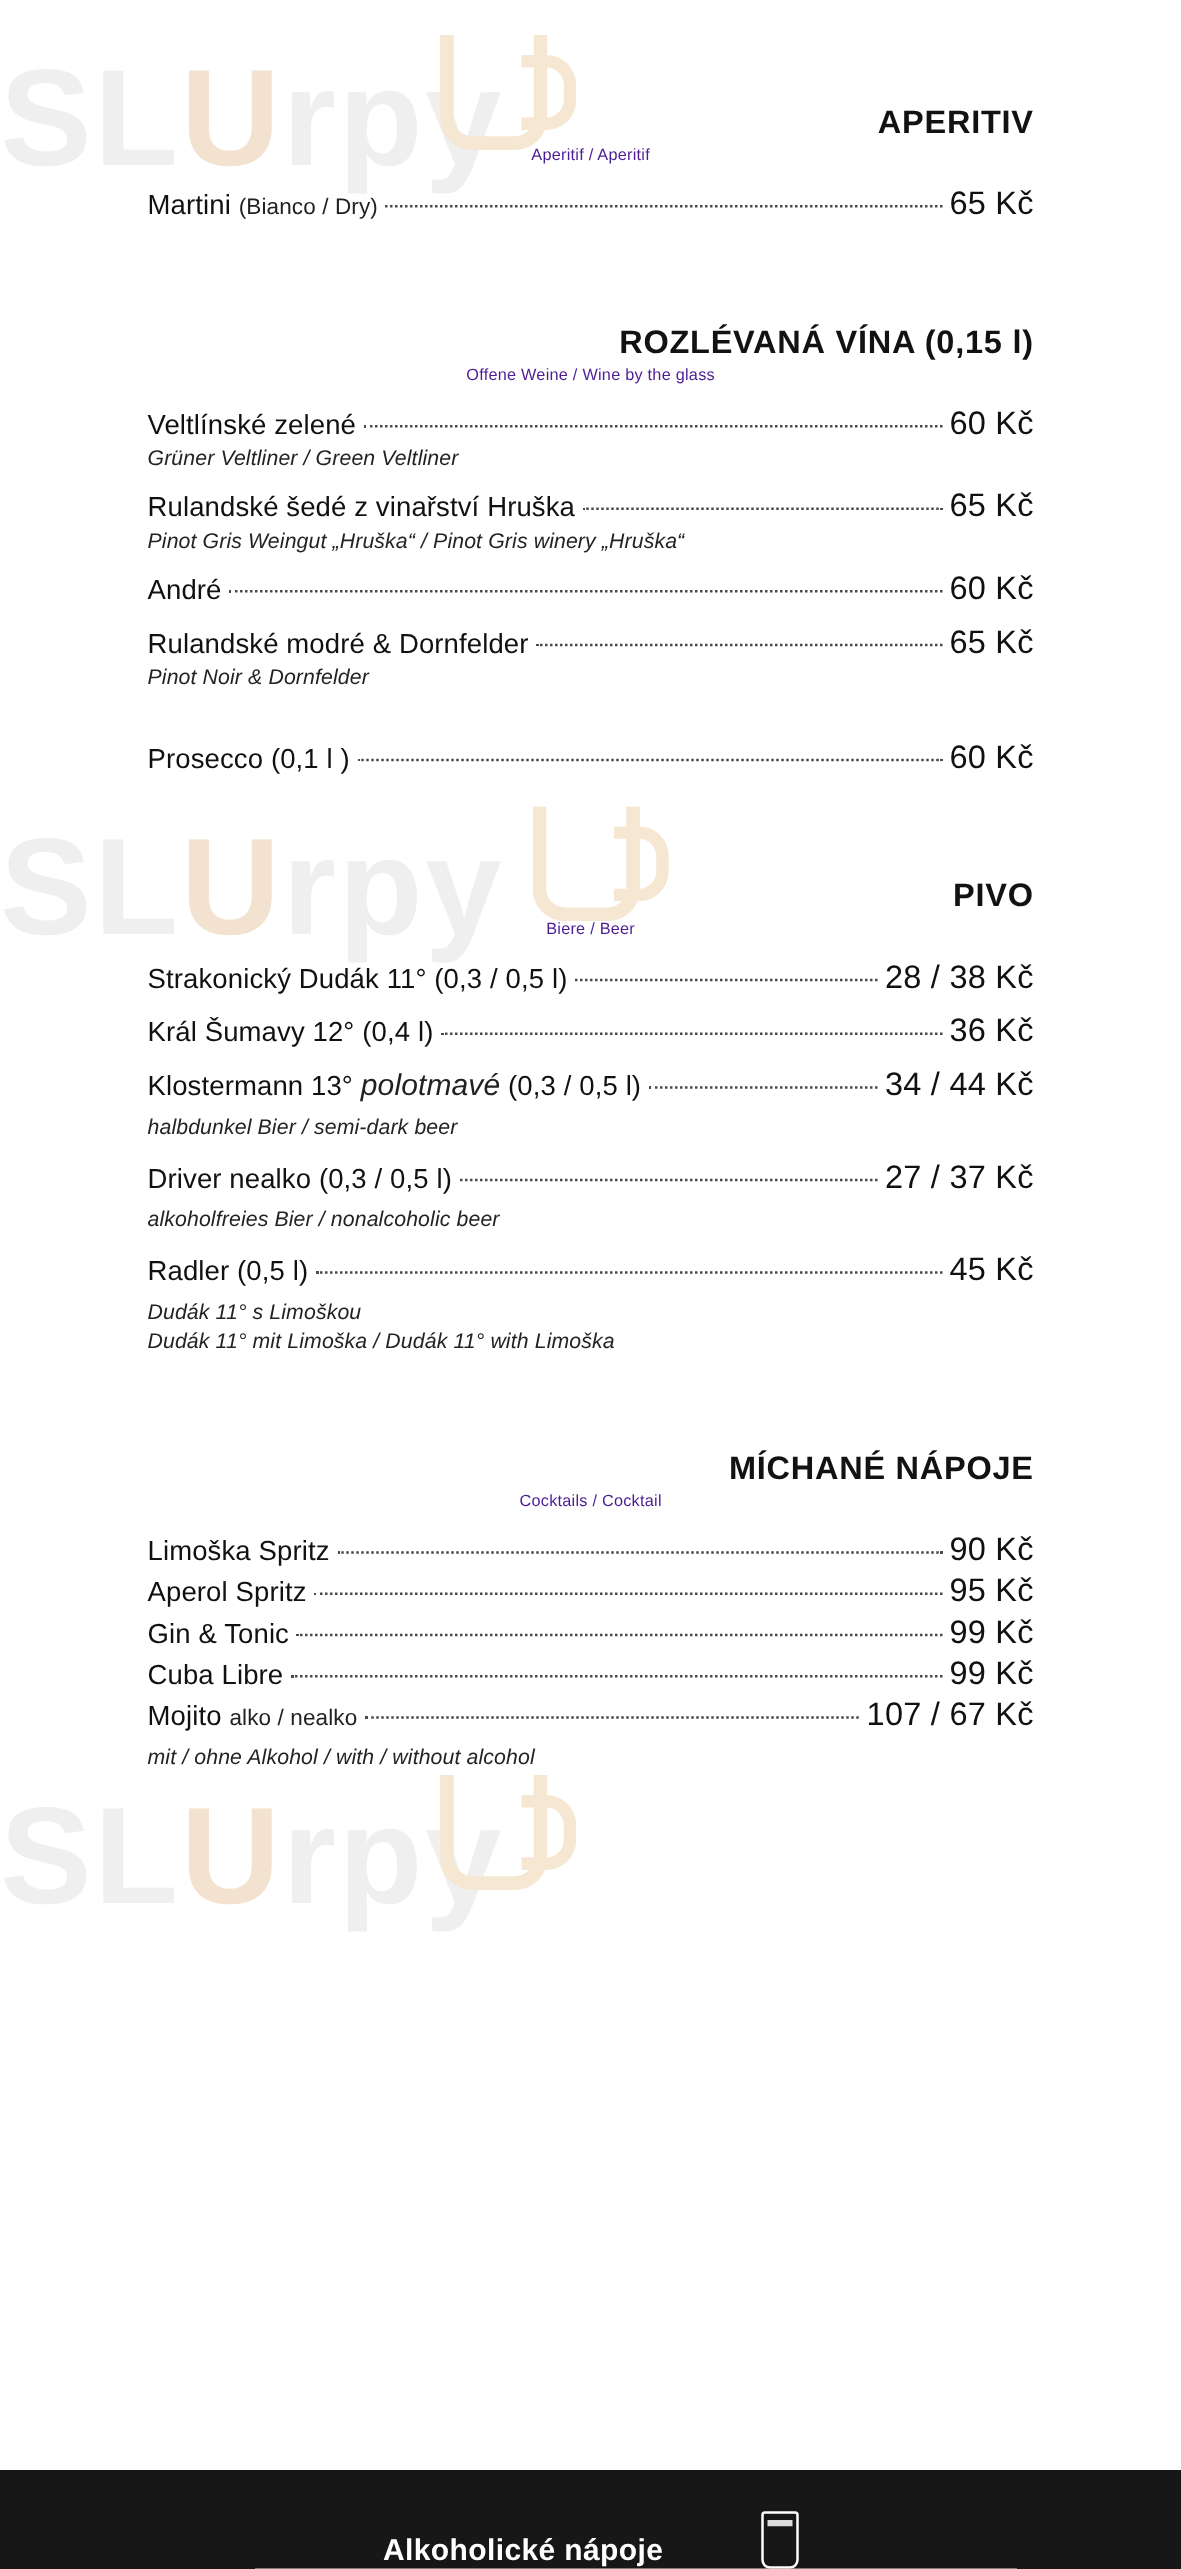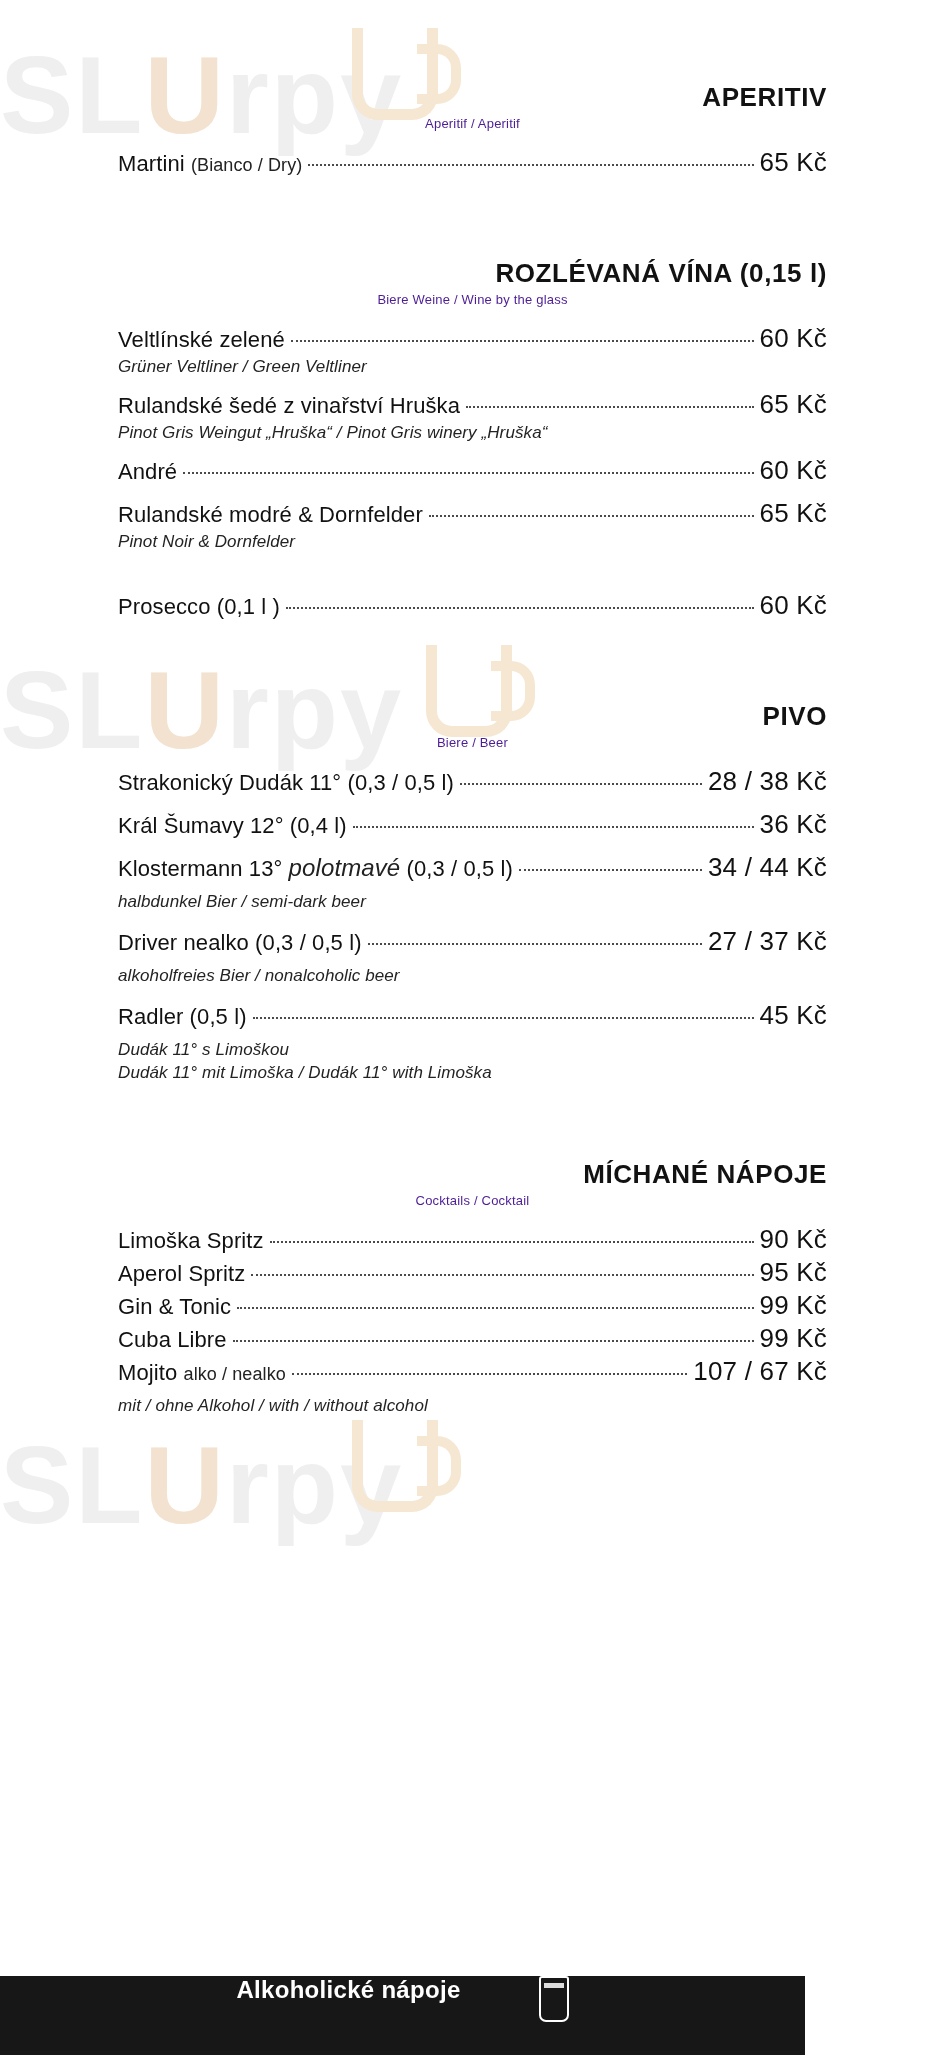--- a/index.html
+++ b/index.html
@@ -146,25 +146,25 @@
 
   .tight .item { margin-bottom: 2px; }
   .gap-md { height: 26px; }
   .gap-lg { height: 52px; }
 
   
   .footer-bar {
     position: absolute;
     left: 0;
     bottom: 0;
-    width: 805px;
+    width: 945px;
     height: 79px;
     background: #171717;
     display: flex;
-    align-items: flex-start;
+    align-items: flex-end;
     justify-content: center;
     z-index: 5;
   }
   .footer-label {
     color: #ffffff;
     font-size: 24px;
     font-weight: bold;
     letter-spacing: 0.3px;
   }
   .footer-icon {
@@ -233,21 +233,21 @@
       </div>
     </div>
   </div>
 
   <div class="gap-lg"></div>
   <div style="height:22px"></div>
 
   <div class="section">
     <div class="section-head">
       <div class="section-title">ROZLÉVANÁ VÍNA (0,15 l)</div>
-      <div class="section-sub">Biere Weine / Wine by the glass</div>
+      <div class="section-sub">Offene Weine / Wine by the glass</div>
     </div>
     <div class="items">
 
       <div class="item" style="margin-bottom:10px">
         <div class="item-line">
           <span class="item-name">Veltlínské zelené</span>
           <span class="dots"></span>
           <span class="item-price">60 Kč</span>
         </div>
         <div class="item-desc">Grüner Veltliner / Green Veltliner</div>

